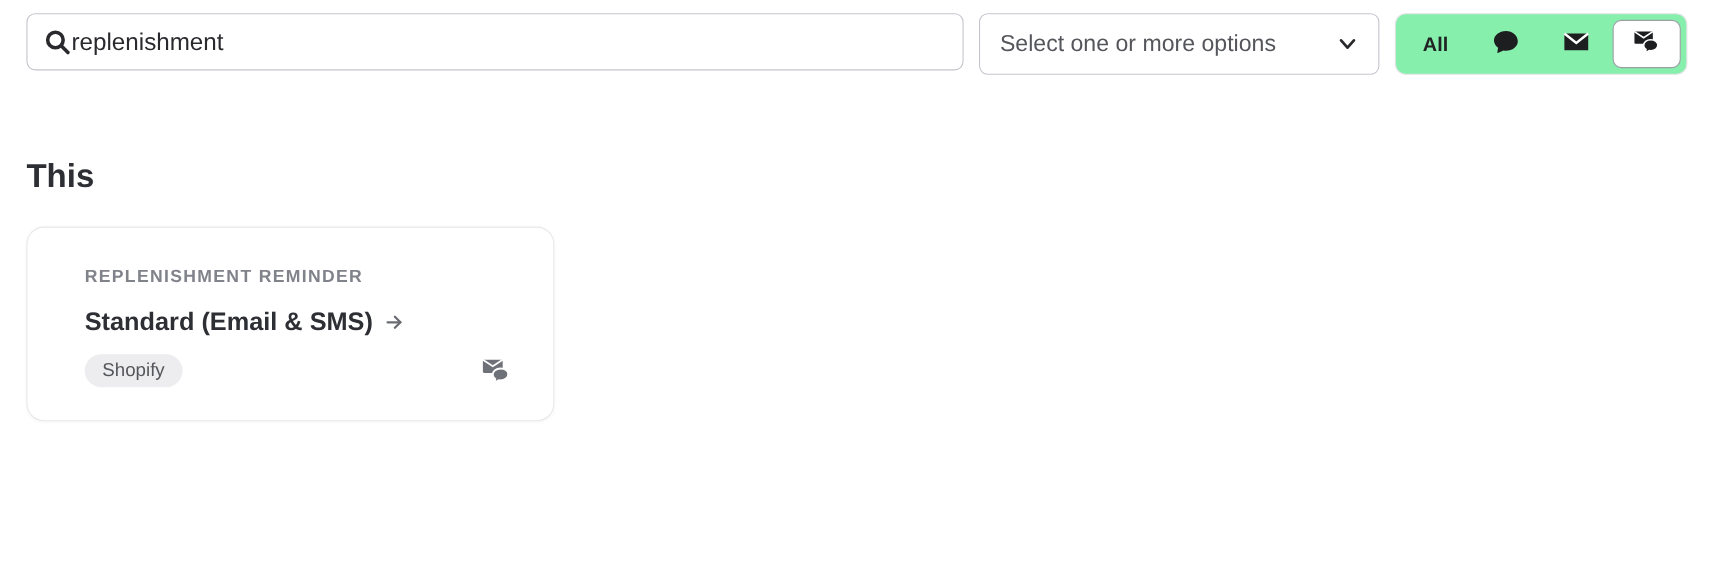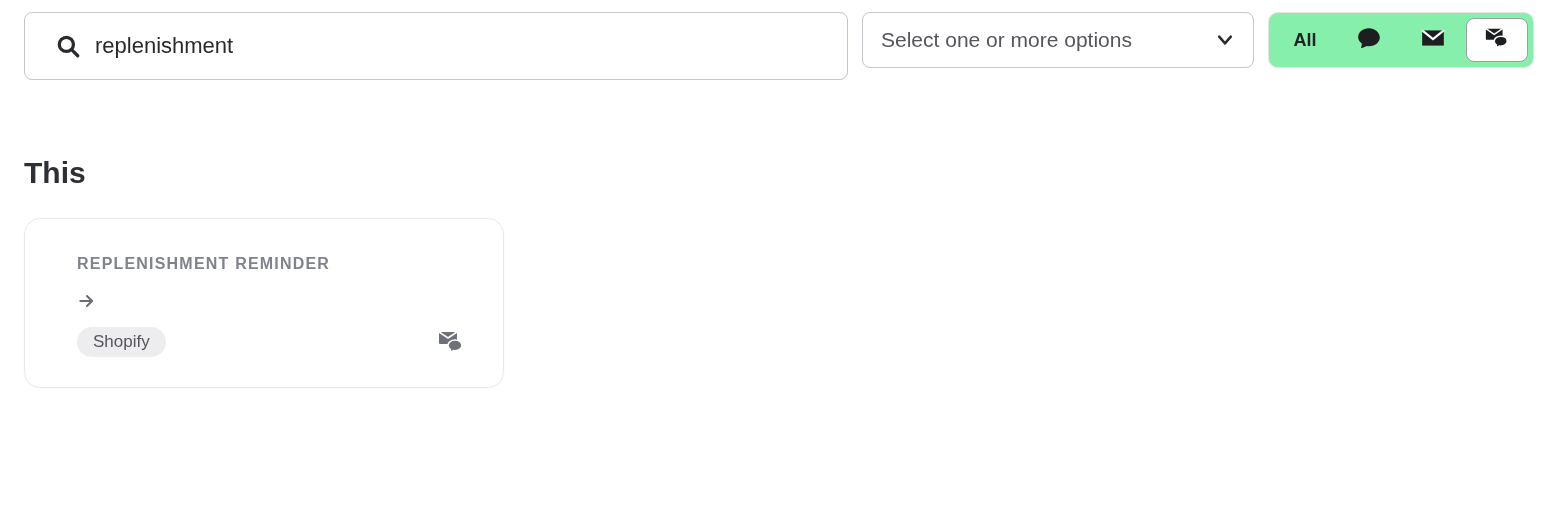--- a/index.html
+++ b/index.html
@@ -14,35 +14,34 @@
     display: flex;
     gap: 14px;
     align-items: stretch;
   }
   .search-wrap {
     flex: 1;
     display: flex;
     align-items: center;
     border: 1px solid #c4c6cc;
     border-radius: 8px;
-    height: 68px;
-    padding: 0 30px;
-    gap: 14px;
+    height: 52px;
+    padding: 0 14px;
   }
   .search-wrap input {
     border: none;
     outline: none;
     font-size: 22px;
     color: #2a2a2e;
     width: 100%;
     background: transparent;
   }
   .search-icon { width: 26px; height: 26px; flex-shrink:0; }
   .select-wrap {
-    width: 392px;
+    width: 364px;
     flex-shrink: 0;
     display: flex;
     align-items: center;
     justify-content: space-between;
     border: 1px solid #c4c6cc;
     border-radius: 8px;
     height: 56px;
     padding: 0 18px;
     font-size: 21px;
     color: #55565b;
@@ -190,20 +189,21 @@
       </span>
     </div>
   </div>
 </div>
 
 <h2 class="section-title">This</h2>
 
 <div class="card">
   <div class="card-eyebrow">REPLENISHMENT REMINDER</div>
   <div class="card-title-row">
+    <span class="card-title">Standard (Email &amp; SMS)</span>
     <span class="arrow-icon">
       <svg viewBox="0 0 24 24" fill="none" stroke="currentColor" stroke-width="2.5" stroke-linecap="round" stroke-linejoin="round">
         <line x1="4" y1="12" x2="18" y2="12"></line>
         <polyline points="12 6 18 12 12 18"></polyline>
       </svg>
     </span>
   </div>
   <div class="card-footer">
     <span class="tag">Shopify</span>
     <span class="footer-icon">

